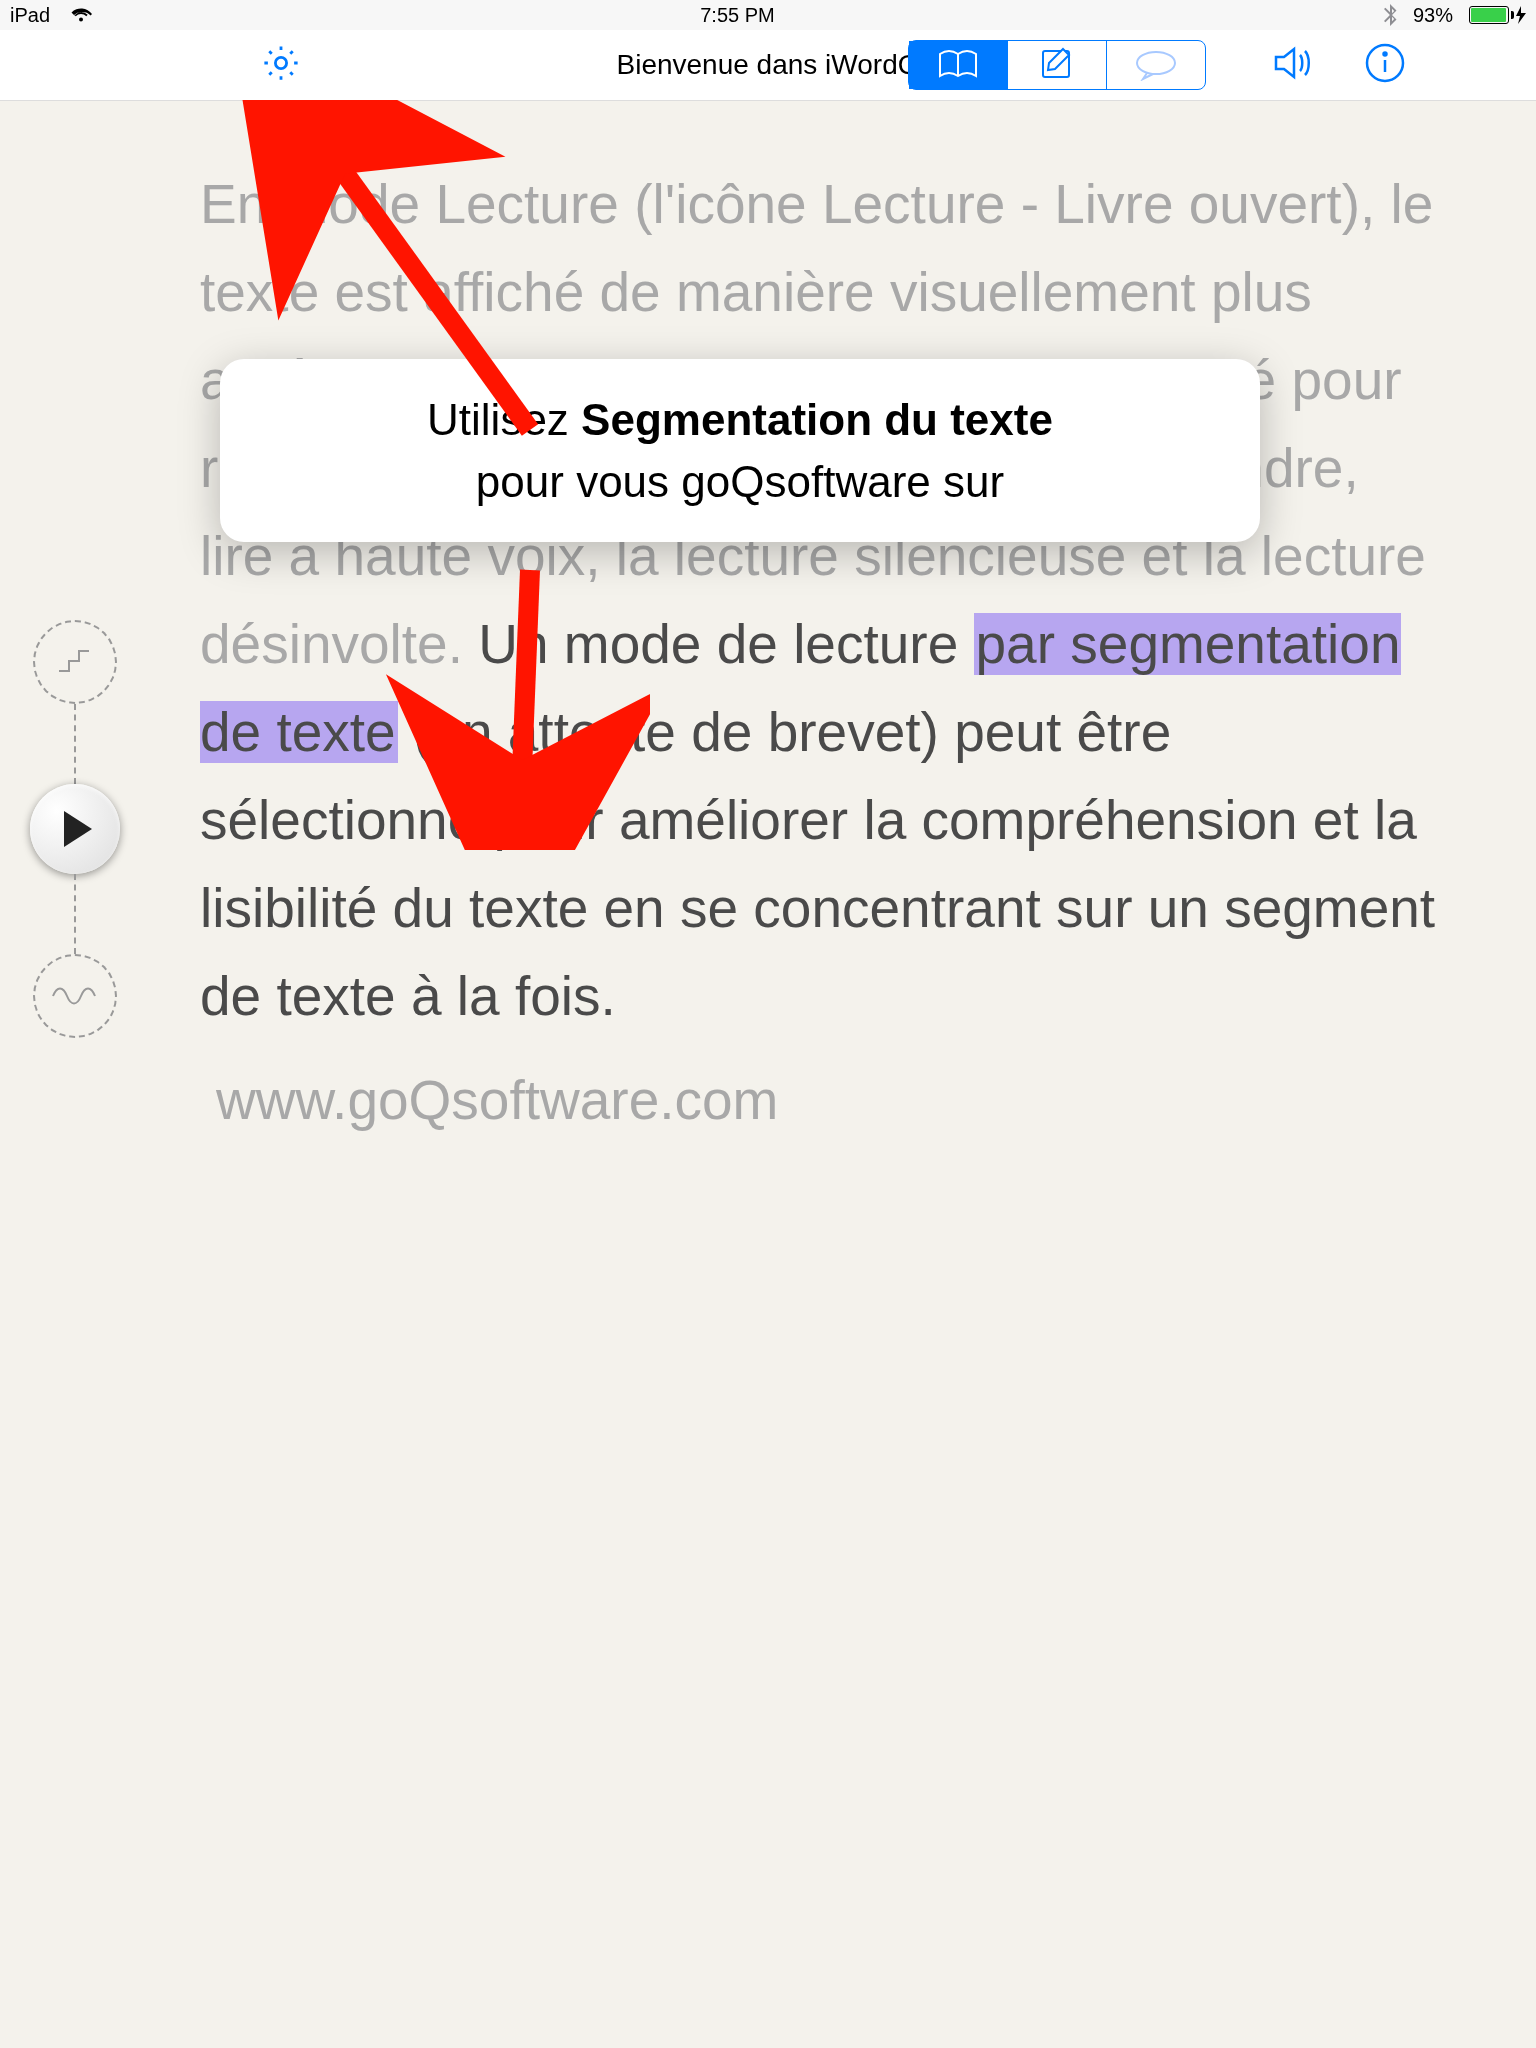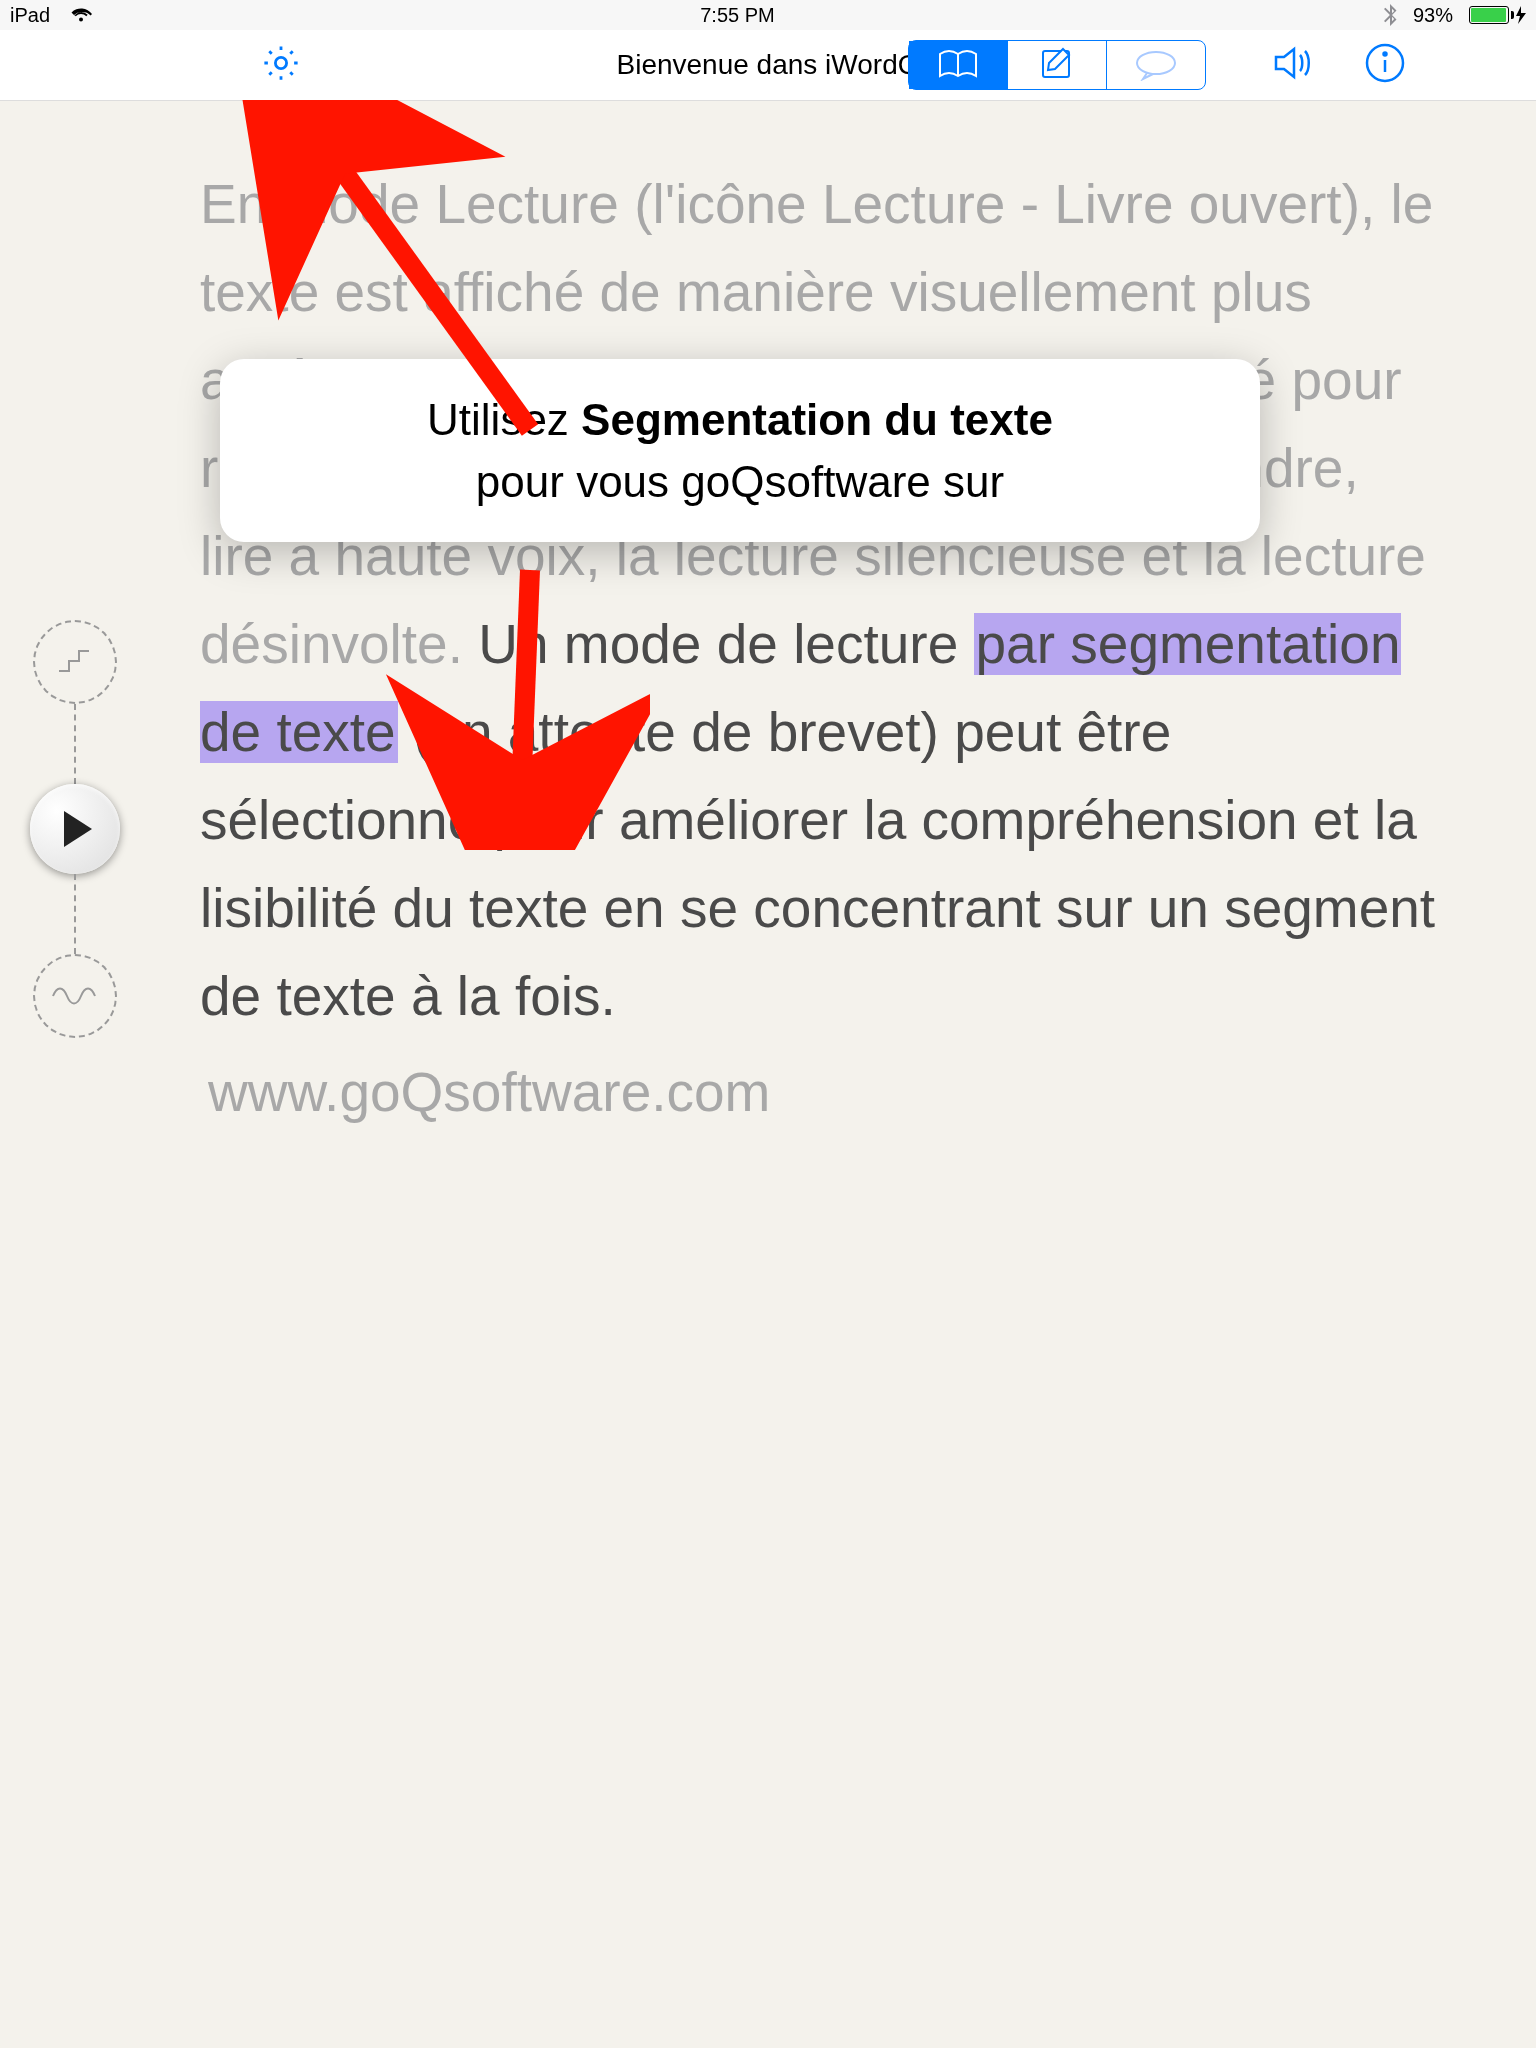--- a/index.html
+++ b/index.html
@@ -126,21 +126,21 @@
     <svg width="48" height="24" viewBox="0 0 48 24" fill="none" stroke="#999" stroke-width="2">
         <path d="M2 12c4-10 10-10 14 0s10 10 14 0 10-10 14 0"></path>
       </svg>
   </div>
 </div>
 
 <div class="content">
   <p class="para-main" style="margin:0;">
     <span class="grey">En mode Lecture (l'icône Lecture - Livre ouvert), le texte est affiché de manière visuellement plus agréable pour la lecture.</span><span class="grey"> Ce mode est utilisé pour relire, lire devant auditeurs, lire pour apprendre, lire à haute voix, la lecture silencieuse et la lecture désinvolte. </span><span>Un mode de lecture </span><span class="hl">par segmentation de texte</span><span> (en attente de brevet) peut être sélectionné pour améliorer la compréhension et la lisibilité du texte en se concentrant sur un segment de texte à la fois.</span>
   </p>
-  <p class="grey" style="margin:8px;">www.goQsoftware.com</p>
+  <p class="grey" style="margin:16px;">www.goQsoftware.com</p>
 </div>
 
 <div class="tooltip">
   <div>
     <span>Utilisez </span><b>Segmentation du texte</b>
   </div>
   <div>pour vous goQsoftware sur</div>
 </div>
 
 <svg class="arrow" width="420" height="750" viewBox="0 0 420 750">

